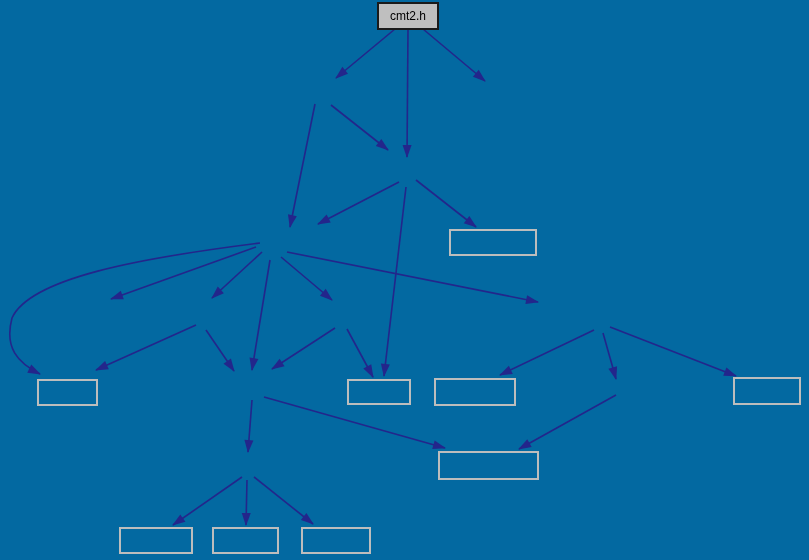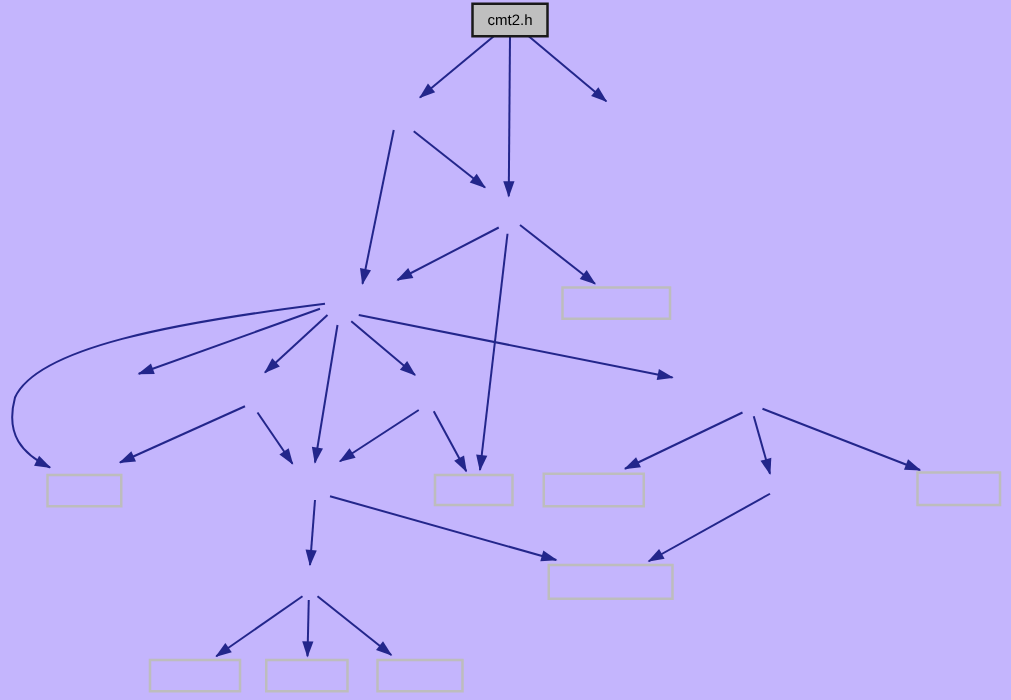--- a/index.html
+++ b/index.html
@@ -1,19 +1,19 @@
 <!DOCTYPE html>
 <html><head>
 <meta charset="utf-8">
 <style>
   html,body{margin:0;padding:0;background:#000;}
   .canvas{
     position:relative;
     width:809px;height:560px;
-    background:#c4b5fd;
+    background:#0369a1;
     overflow:hidden;
     font-family:"Liberation Sans", sans-serif;
     text-align:right;
   }
   svg text{
     font-family:"Liberation Sans", sans-serif;
     font-size:12px;
   }
 </style>
 </head>

